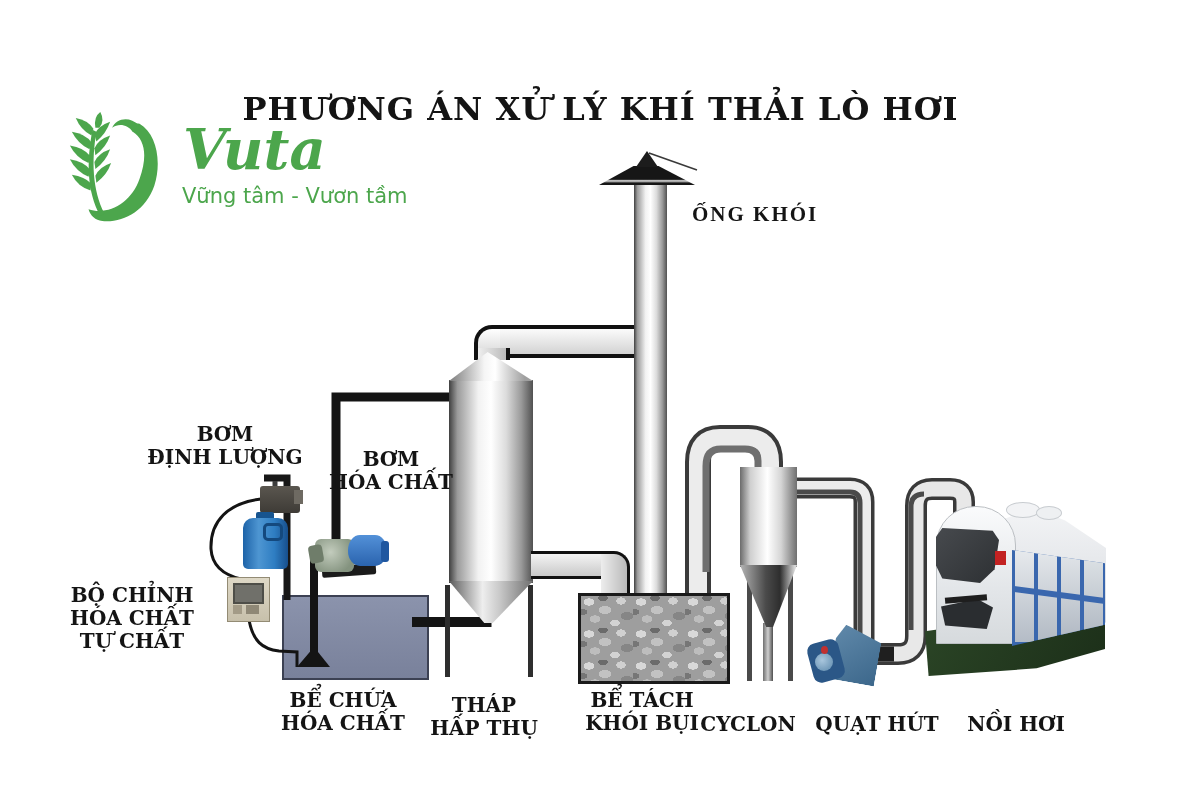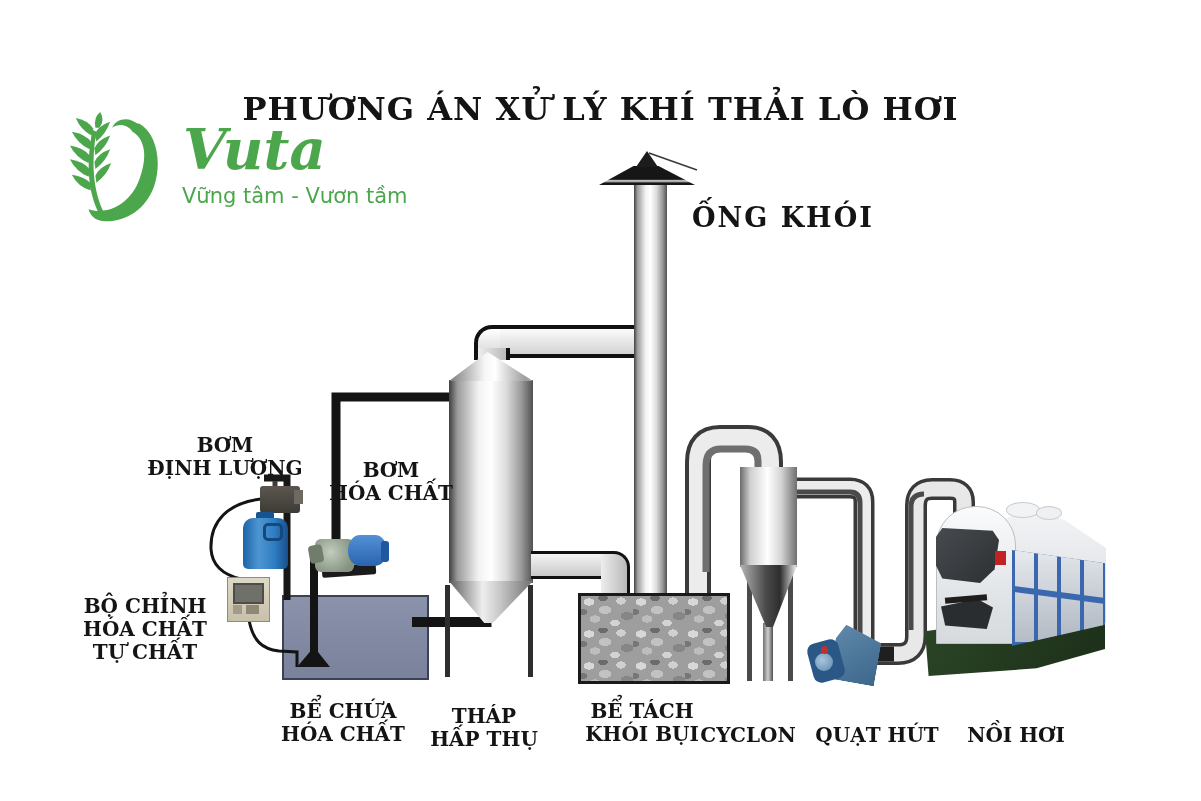--- a/index.html
+++ b/index.html
@@ -2,22 +2,22 @@
 <html><head>
 <meta charset="utf-8">
 <style>
   html,body{margin:0;padding:0;background:#fff;}
   #canvas{position:relative;width:1201px;height:801px;background:#ffffff;overflow:hidden;
           font-family:"DejaVu Serif","Liberation Serif",serif;}
   .abs{position:absolute;}
   .title{position:absolute;left:50%;top:54px;transform:translateX(-50%);
          font-weight:bold;font-size:32px;letter-spacing:1px;color:#141414;white-space:nowrap;margin-top:36px;}
   .lbl{position:absolute;transform:translateX(-50%);text-align:center;
-       font-weight:bold;font-size:20px;line-height:23px;color:#141414;white-space:nowrap;margin-top:11px;}
-  .lbl-left{position:absolute;font-weight:bold;font-size:27px;letter-spacing:2px;color:#141414;white-space:nowrap;}
+       font-weight:bold;font-size:20px;line-height:23px;color:#141414;white-space:nowrap;}
+  .lbl-left{position:absolute;font-weight:bold;font-size:21px;letter-spacing:2px;color:#141414;white-space:nowrap;font-family:Liberation Serif, serif;}
   .ln{display:block;}
   .brand{position:absolute;left:183px;top:116px;font-style:italic;font-weight:bold;
          font-size:56px;color:#4CA64C;}
   .tagline{position:absolute;left:182px;top:184px;font-family:"DejaVu Sans","Liberation Sans",sans-serif;
          font-size:21px;color:#4CA64C;}
   
   .metal{background:linear-gradient(90deg,#3f3f3f 0%,#9a9a9a 10%,#f2f2f2 35%,#ffffff 50%,#dcdcdc 68%,#9a9a9a 86%,#515151 100%);}
   .metal-lite{background:linear-gradient(90deg,#6b6b6b 0%,#cfcfcf 18%,#ffffff 48%,#d5d5d5 72%,#6f6f6f 100%);}
   .cone-top{clip-path:polygon(46% 0,100% 100%,0 100%);
             background:linear-gradient(90deg,#7a7a7a,#f5f5f5 42%,#ffffff 55%,#9f9f9f 90%);}
@@ -164,21 +164,21 @@
   <div class="abs" style="left:381px;top:541px;width:8px;height:21px;border-radius:3px;background:#1f57a0"></div>
 
   <div class="lbl" style="left:225px;top:423px">
     <span class="ln">BƠM</span>
     <span class="ln">ĐỊNH LƯỢNG</span>
   </div>
   <div class="lbl" style="left:391px;top:448px">
     <span class="ln">BƠM</span>
     <span class="ln">HÓA CHẤT</span>
   </div>
-  <div class="lbl" style="left:145px;top:584px">
+  <div class="lbl" style="left:132px;top:584px">
     <span class="ln">BỘ CHỈNH</span>
     <span class="ln">HÓA CHẤT</span>
     <span class="ln">TỰ CHẤT</span>
   </div>
   <div class="lbl-left" style="left:692px;top:202px">ỐNG KHÓI</div>
   <div class="lbl" style="left:343px;top:689px">
     <span class="ln">BỂ CHỨA</span>
     <span class="ln">HÓA CHẤT</span>
   </div>
   <div class="lbl" style="left:642px;top:689px">

